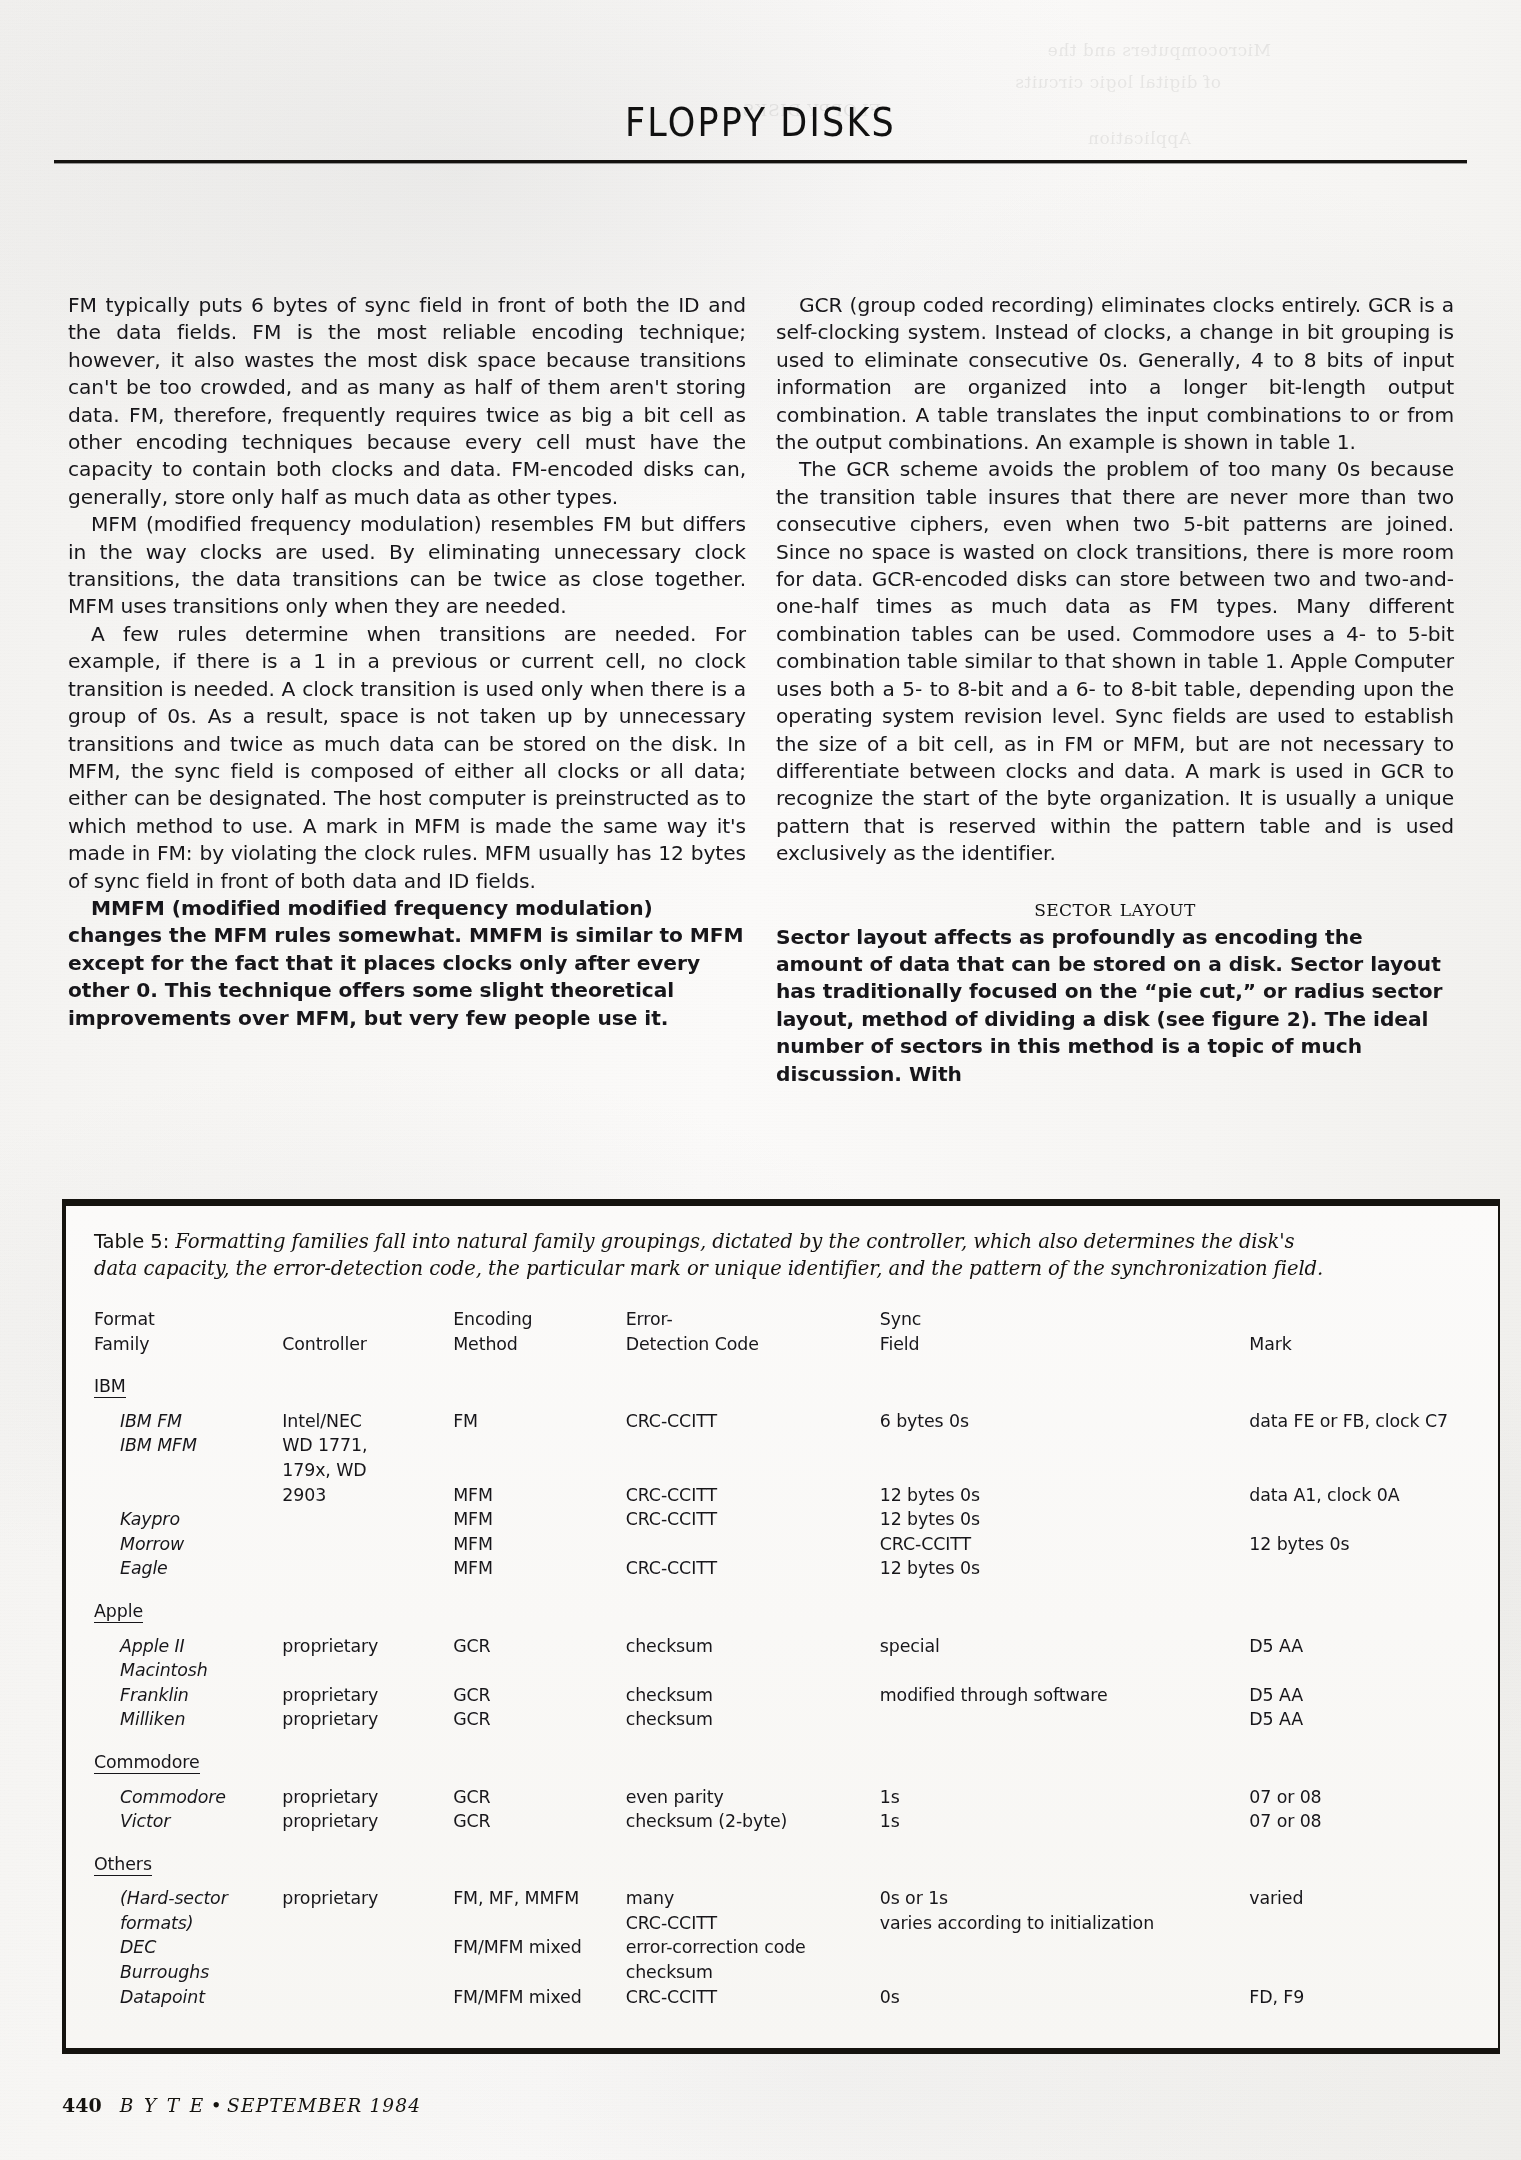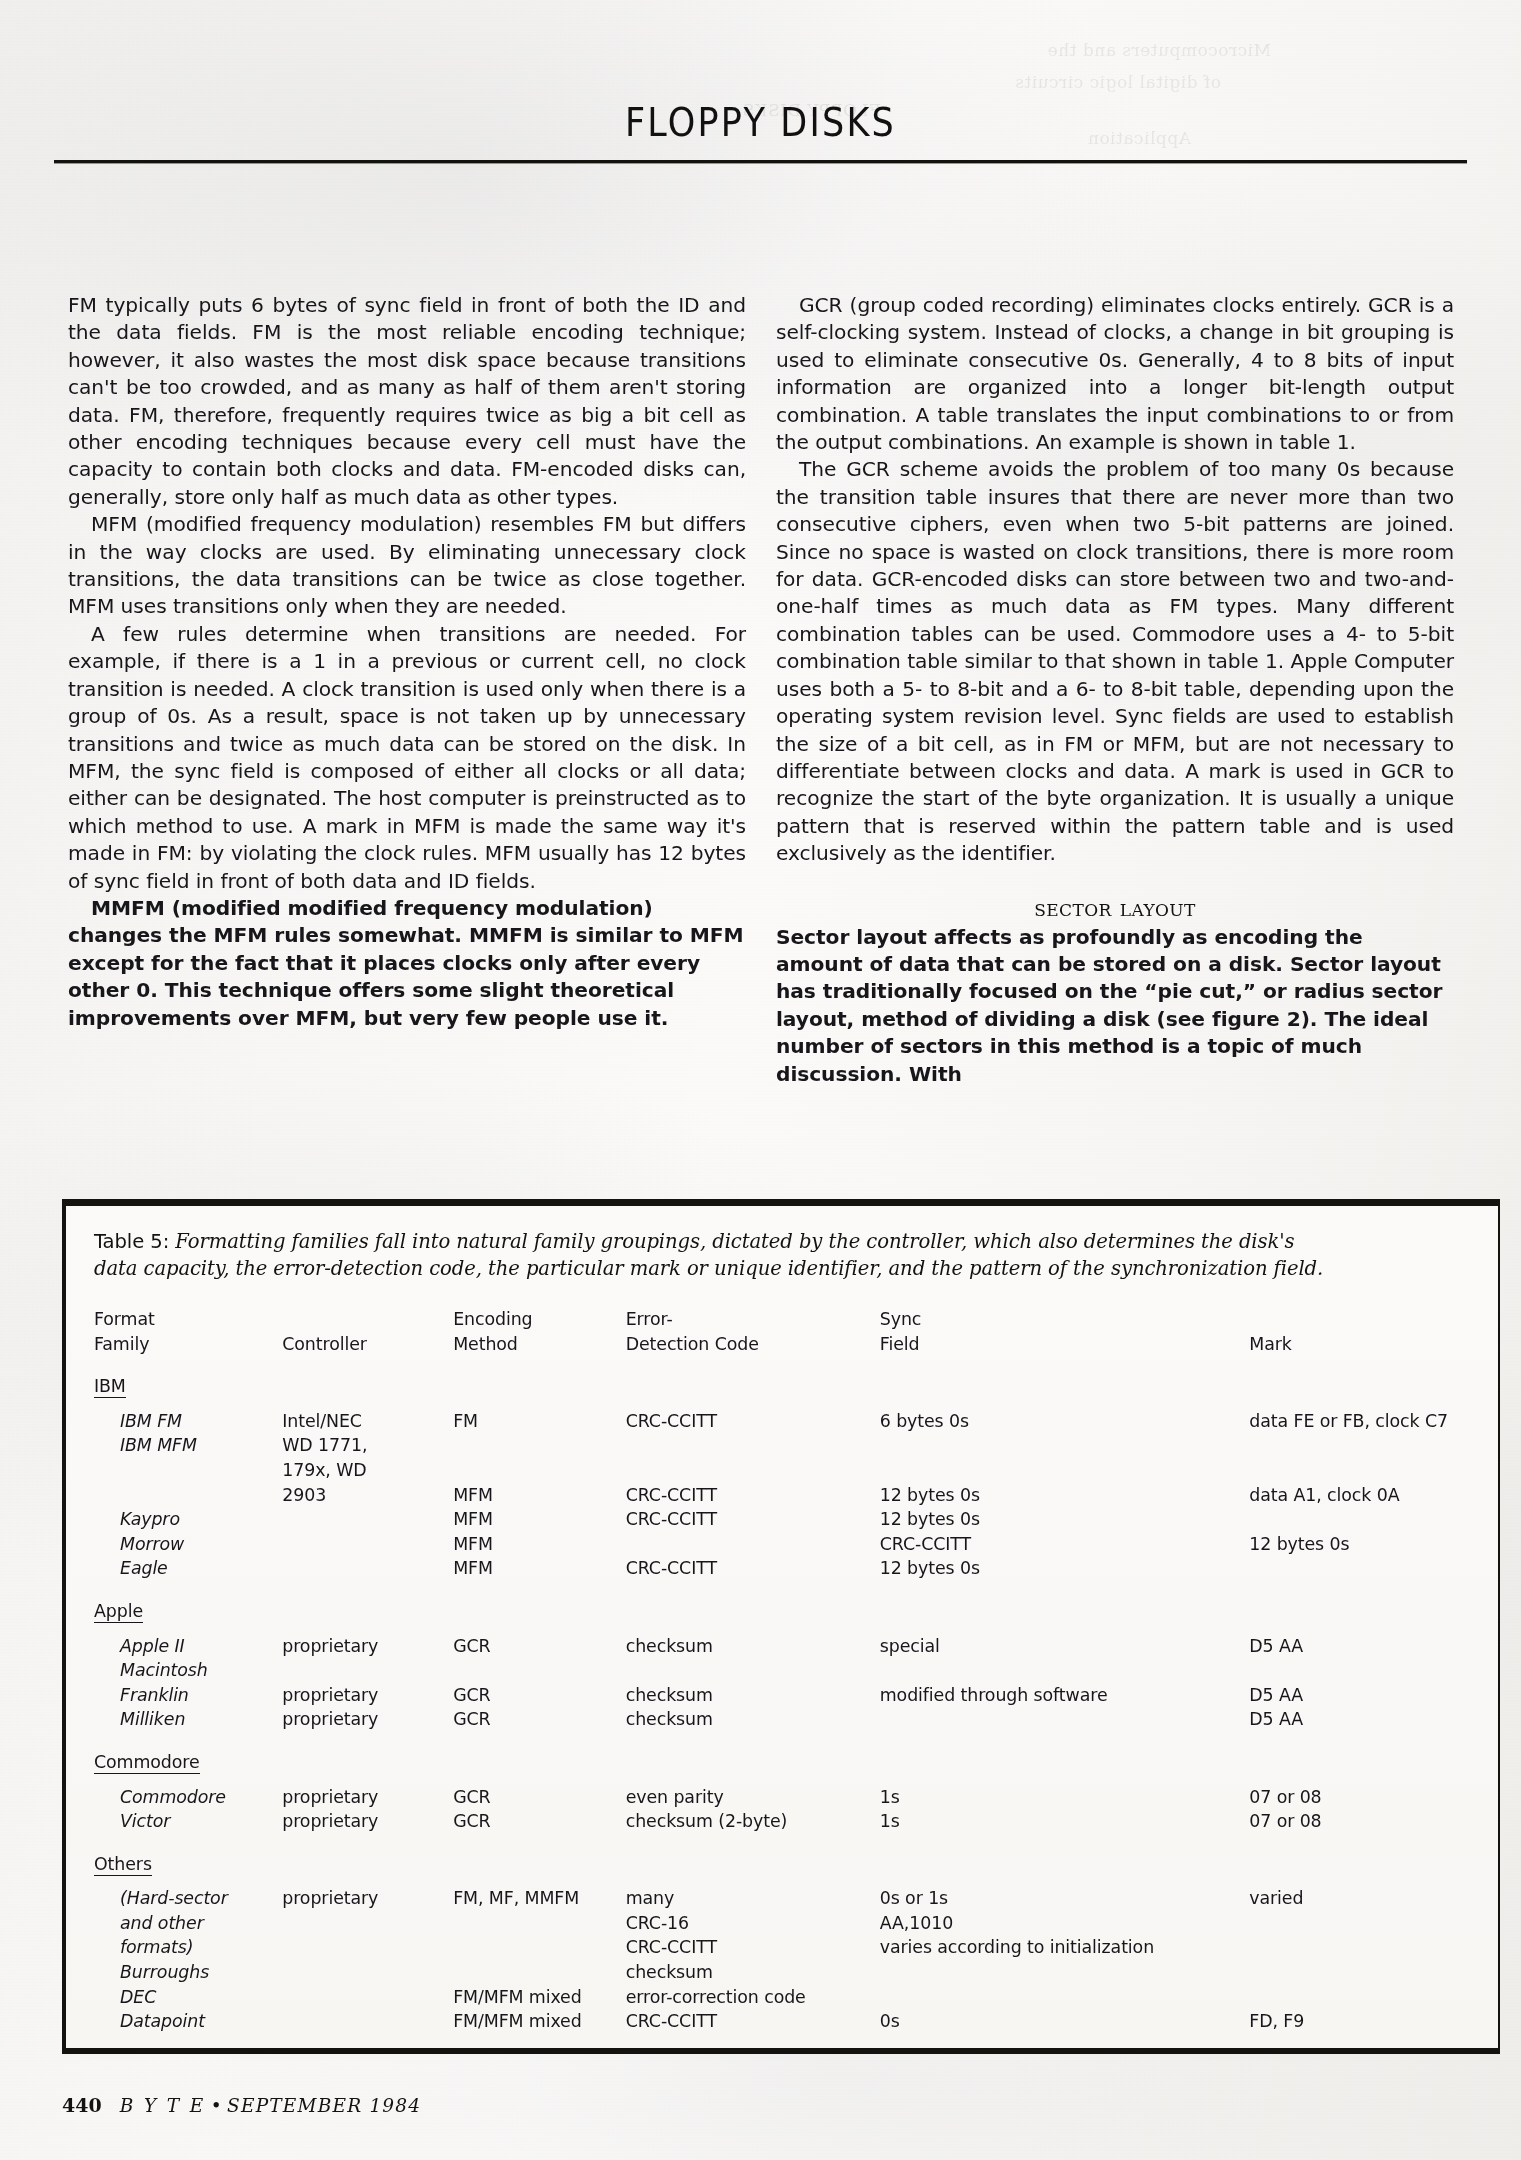--- a/index.html
+++ b/index.html
@@ -415,48 +415,40 @@
           </tr>
           <tr>
             <td class="indent">(Hard-sector</td>
             <td>proprietary</td>
             <td>FM, MF, MMFM</td>
             <td>many</td>
             <td>0s or 1s</td>
             <td>varied</td>
           </tr>
           <tr>
-            <td class="indent">and other</td>
-            <td>&nbsp;</td>
-            <td>&nbsp;</td>
-            <td>CRC-16</td>
-            <td>AA,1010</td>
-            <td>&nbsp;</td>
-          </tr>
-          <tr>
             <td class="indent">formats)</td>
             <td>&nbsp;</td>
             <td>&nbsp;</td>
             <td>CRC-CCITT</td>
             <td>varies according to initialization</td>
-            <td>&nbsp;</td>
-          </tr>
-          <tr>
-            <td class="indent">Burroughs</td>
-            <td>&nbsp;</td>
-            <td>&nbsp;</td>
-            <td>checksum</td>
-            <td>&nbsp;</td>
             <td>&nbsp;</td>
           </tr>
           <tr>
             <td class="indent">DEC</td>
             <td>&nbsp;</td>
             <td>FM/MFM mixed</td>
             <td>error-correction code</td>
+            <td>&nbsp;</td>
+            <td>&nbsp;</td>
+          </tr>
+          <tr>
+            <td class="indent">Burroughs</td>
+            <td>&nbsp;</td>
+            <td>&nbsp;</td>
+            <td>checksum</td>
             <td>&nbsp;</td>
             <td>&nbsp;</td>
           </tr>
           <tr>
             <td class="indent">Datapoint</td>
             <td>&nbsp;</td>
             <td>FM/MFM mixed</td>
             <td>CRC-CCITT</td>
             <td>0s</td>
             <td>FD, F9</td>

